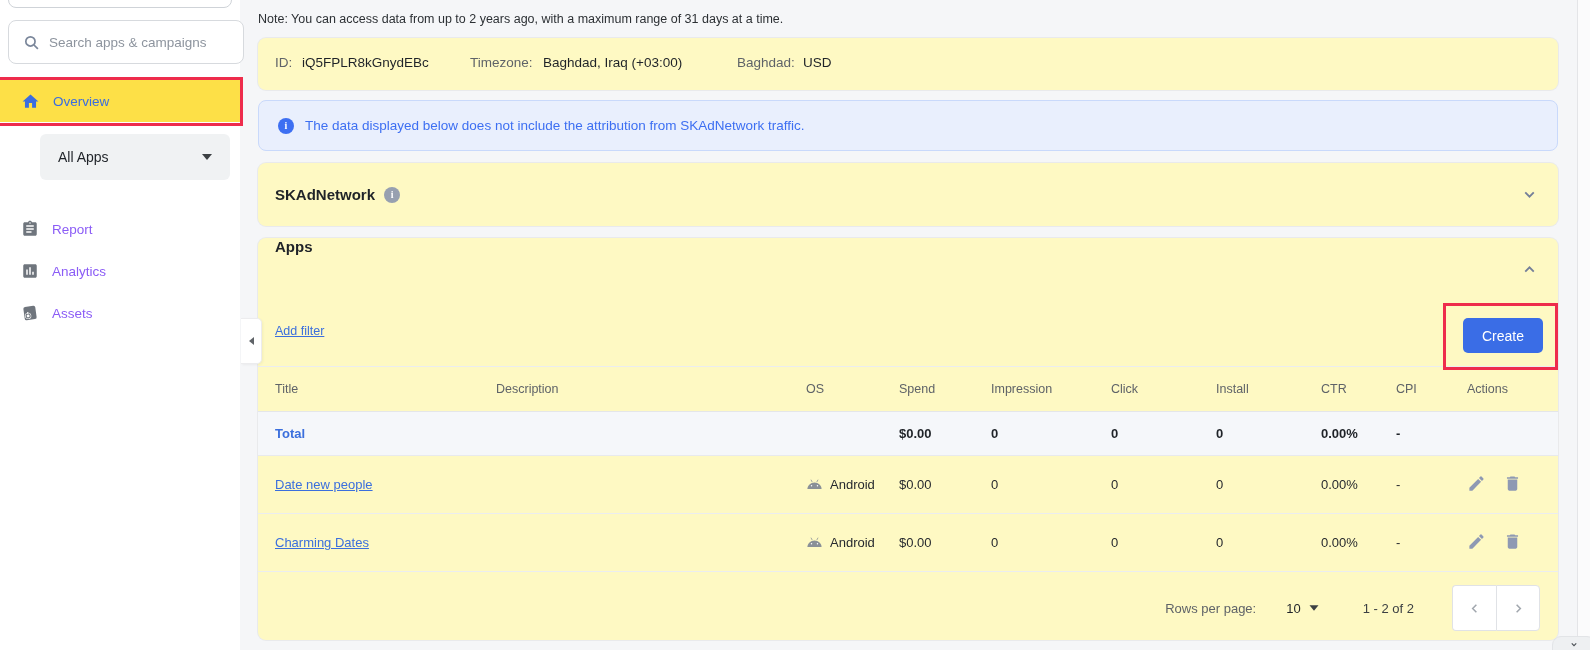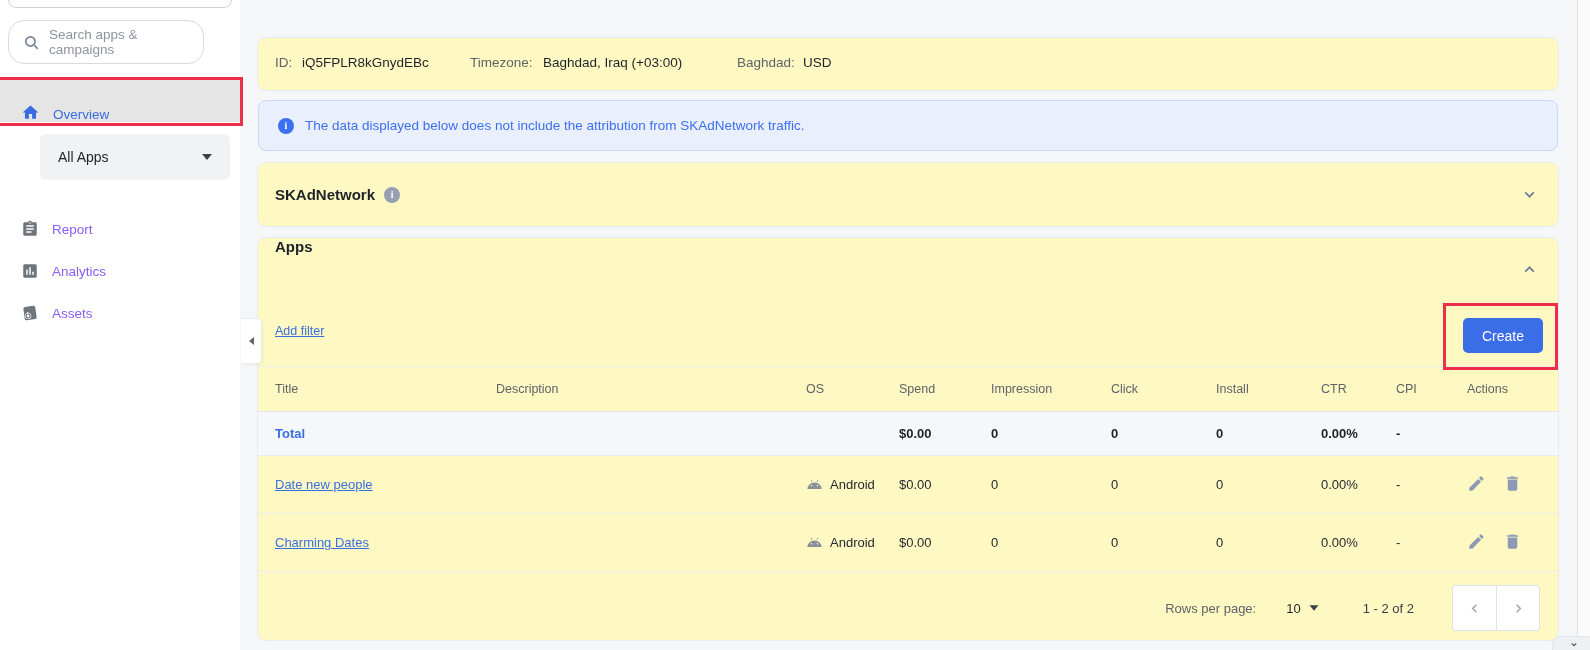--- a/index.html
+++ b/index.html
@@ -3,25 +3,25 @@
 <meta charset="utf-8">
 <style>
   * { margin:0; padding:0; box-sizing:border-box; }
   html,body { width:1590px; height:650px; }
   body { font-family:"Liberation Sans", sans-serif; background:#ffffff; position:relative; overflow:hidden; }
   .canvas { position:absolute; left:0; top:0; width:1590px; height:650px; background:#ffffff; }
 
   
   .sidebar { position:absolute; left:0; top:0; width:240px; height:650px; background:#ffffff; z-index:2; }
   .partial-top { position:absolute; left:8px; top:-14px; width:224px; height:22px; background:#fff; border:1px solid #cfd3d8; border-radius:8px; }
-  .searchbox { position:absolute; left:8px; top:20px; width:196px; height:44px; border:1px solid #d7dade; border-radius:16px; background:#fff; display:flex; align-items:center; padding-left:14px; gap:9px; }
+  .searchbox { position:absolute; left:8px; top:20px; width:236px; height:44px; border:1px solid #d7dade; border-radius:8px; background:#fff; display:flex; align-items:center; padding-left:14px; gap:9px; }
   .searchbox .ph { color:#8d949e; font-size:13.5px; }
   .nav-item { position:absolute; left:0; width:240px; height:42px; display:flex; align-items:center; padding-left:21px; gap:13px; cursor:pointer; }
   .nav-item .label { font-size:13.5px; color:#8b5cf6; }
-  .nav-item.active { background:#e5e5e5;align-items:flex-end; }
+  .nav-item.active { background:#fde047; }
   .nav-item.active .label { color:#3a6de0; }
   .icon { display:inline-flex; align-items:center; justify-content:center; }
   .icon svg { display:block; }
   .grey-ic { color:#6f757d; }
   .blue-ic { color:#3a6de0; }
   .app-filter { position:absolute; left:40px; top:134px; width:190px; height:46px; background:#f0f2f3; border-radius:6px; display:flex; align-items:center; padding:0 18px; cursor:pointer; }
   .app-filter .val { font-size:14px; color:#1f2328; flex:1; }
   .caret-down { width:0; height:0; border-left:5px solid transparent; border-right:5px solid transparent; border-top:6px solid #3c4043; }
 
   
@@ -153,20 +153,21 @@
           </svg>
       </span>
       <span class="label">Assets</span>
     </div>
   </aside>
 
   <div class="collapse-tab">
     <span class="collapse-arrow"></span>
   </div>
 
+  <div class="note-line">Note: You can access data from up to 2 years ago, with a maximum range of 31 days at a time.</div>
 
   <div class="card id-card">
     <span class="lbl" style="left:17px;">ID:</span>
     <span class="val-dark" style="left:44px;">iQ5FPLR8kGnydEBc</span>
     <span class="lbl" style="left:212px;">Timezone:</span>
     <span class="val-dark" style="left:285px;">Baghdad, Iraq (+03:00)</span>
     <span class="lbl" style="left:479px;">Baghdad:</span>
     <span class="val-dark" style="left:545px;">USD</span>
   </div>
 

